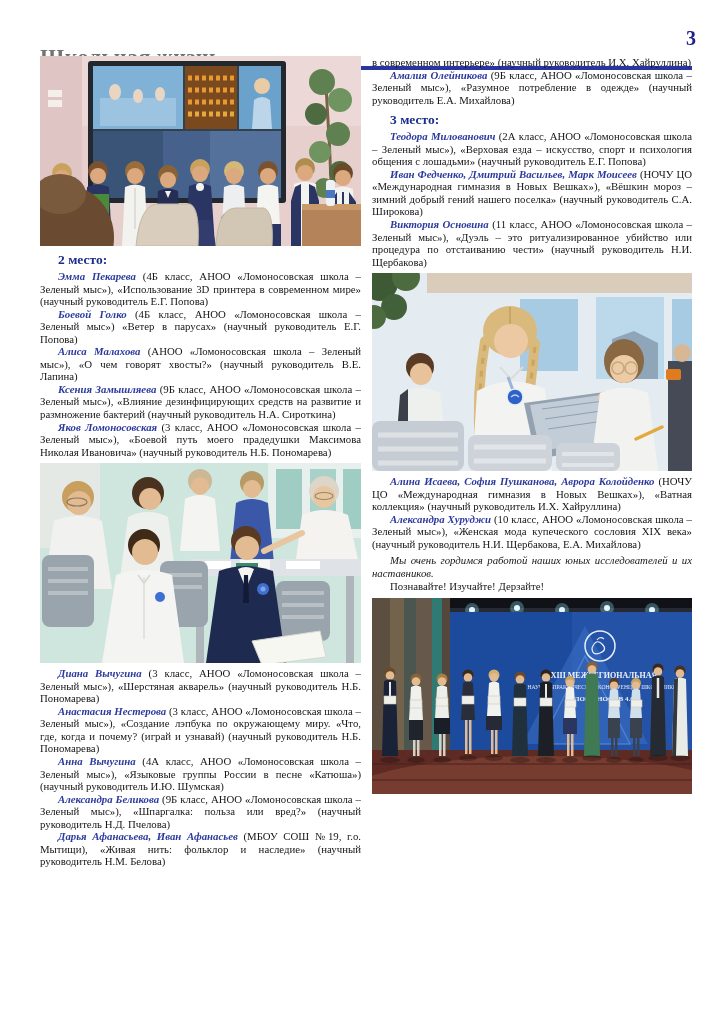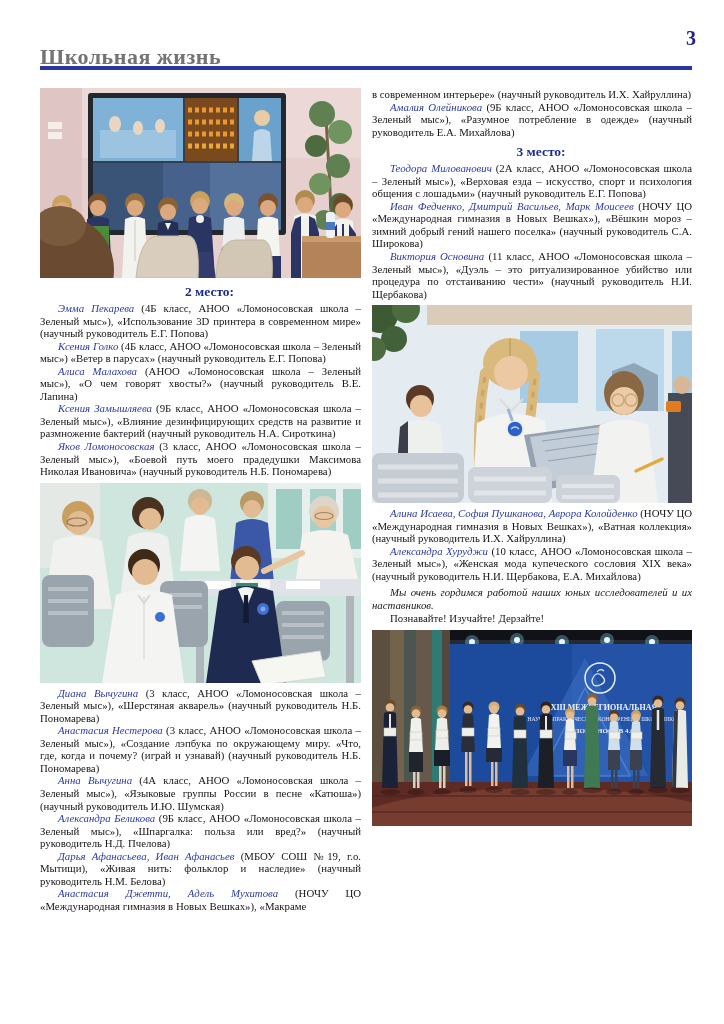--- a/index.html
+++ b/index.html
@@ -2,29 +2,29 @@
 <html><head>
 <meta charset="utf-8">
 <style>
   html,body { margin:0; padding:0; background:#ffffff; }
   .page { position:relative; width:724px; height:1024px; background:#ffffff; overflow:hidden;
           font-family:"Liberation Serif", serif; }
   .title { position:absolute; top:44px; left:40px; width:652px; text-align:left;
            font-size:22px; font-weight:bold; color:#737373; letter-spacing:0.5px; }
   .pagenum { position:absolute; top:27px; right:28px; font-size:20px; font-weight:bold; color:#21218b; }
   .rule { position:absolute; top:66px; left:40px; width:652px; height:4px; background:#2b35a2; }
-  .col { position:absolute; top:88px; width:321px; font-size:10.8px; line-height:12.55px;
+  .col { position:absolute; top:56px; width:321px; font-size:10.8px; line-height:12.55px;
          text-align:justify; color:#161616; }
   .col-left { left:40px; }
   .col-right { left:372px; width:320px; }
   .para { margin:0; text-indent:18px; }
   .cont { text-indent:0; }
-  .entry-name { font-weight:normal; font-style:italic; color:#2b3a9e; }
+  .entry-name { font-weight:bold; font-style:italic; color:#2b3a9e; }
   .place-heading { margin:6px 0 3px 0; font-size:13.5px; line-height:15px; color:#1b2c8c;
-                   font-weight:bold; text-indent:18px; text-align:center; }
+                   font-weight:bold; text-indent:18px; text-align:left; }
   .photo { display:block; line-height:0; }
   .photo svg { display:block; }
   .ph1 { margin:0 0 5px 0; }
   .ph2 { margin:5px 0 4px 0; }
   .ph3 { margin:5px 0 4px 0; }
   .ph4 { margin:6px 0 0 0; }
   .screen-line1 { font-family:"Liberation Serif", serif; font-weight:bold; }
   .screen-line2 { font-family:"Liberation Serif", serif; }
   .screen-line3 { font-family:"Liberation Serif", serif; font-weight:bold; }
 </style>
@@ -146,21 +146,21 @@
         <rect x="262" y="152" width="59" height="38" fill="#b5835a"></rect>
         <rect x="262" y="148" width="59" height="6" fill="#c99a6a"></rect>
         <rect x="286" y="124" width="9" height="26" rx="3" fill="#eef2f4"></rect>
         <rect x="286" y="134" width="9" height="8" fill="#4a78c0"></rect>
       </svg>
     </div>
 
     <h3 class="place-heading">2 место:</h3>
 
     <p class="para"><span class="entry-name">Эмма Пекарева</span><span> (4Б класс, АНОО «Ломоносовская школа – Зеленый мыс»), «Использование 3D принтера в современном мире» (научный руководитель Е.Г. Попова)</span></p>
-    <p class="para"><span class="entry-name">Ксения Голко</span><span> (4Б класс, АНОО «Ломоносовская школа – Зеленый мыс») «Ветер в парусах» (научный руководитель Е.Г. Попова)</span></p>
+    <p class="para"><span class="entry-name">Боевой Голко</span><span> (4Б класс, АНОО «Ломоносовская школа – Зеленый мыс») «Ветер в парусах» (научный руководитель Е.Г. Попова)</span></p>
     <p class="para"><span class="entry-name">Алиса Малахова</span><span> (АНОО «Ломоносовская школа – Зеленый мыс»), «О чем говорят хвосты?» (научный руководитель В.Е. Лапина)</span></p>
     <p class="para"><span class="entry-name">Ксения Замышляева</span><span> (9Б класс, АНОО «Ломоносовская школа – Зеленый мыс»), «Влияние дезинфицирующих средств на развитие и размножение бактерий (научный руководитель Н.А. Сироткина)</span></p>
     <p class="para"><span class="entry-name">Яков Ломоносовская</span><span> (3 класс, АНОО «Ломоносовская школа – Зеленый мыс»), «Боевой путь моего прадедушки Максимова Николая Ивановича» (научный руководитель Н.Б. Пономарева)</span></p>
 
     <div class="photo ph2">
       <svg width="321" height="200" viewBox="0 0 321 200" xmlns="http://www.w3.org/2000/svg">
         <rect width="321" height="200" fill="#cfe6df"></rect>
         <rect x="0" y="0" width="60" height="85" fill="#e4e9e6"></rect>
         <rect x="228" y="0" width="93" height="75" fill="#e8f0ee"></rect>
         <rect x="236" y="6" width="26" height="60" fill="#9fcdc4"></rect>
@@ -239,21 +239,20 @@
             <path d="M6,96 L74,86 L80,112 L16,120 Z" fill="#f7f7f2" stroke="#d8d8d0"></path>
           </g>
       </svg>
     </div>
 
     <p class="para"><span class="entry-name">Диана Вычугина</span><span> (3 класс, АНОО «Ломоносовская школа – Зеленый мыс»), «Шерстяная акварель» (научный руководитель Н.Б. Пономарева)</span></p>
     <p class="para"><span class="entry-name">Анастасия Нестерова</span><span> (3 класс, АНОО «Ломоносовская школа – Зеленый мыс»), «Создание лэпбука по окружающему миру. «Что, где, когда и почему? (играй и узнавай) (научный руководитель Н.Б. Пономарева)</span></p>
     <p class="para"><span class="entry-name">Анна Вычугина</span><span> (4А класс, АНОО «Ломоносовская школа – Зеленый мыс»), «Языковые группы России в песне «Катюша») (научный руководитель И.Ю. Шумская)</span></p>
     <p class="para"><span class="entry-name">Александра Беликова</span><span> (9Б класс, АНОО «Ломоносовская школа – Зеленый мыс»), «Шпаргалка: польза или вред?» (научный руководитель Н.Д. Пчелова)</span></p>
     <p class="para"><span class="entry-name">Дарья Афанасьева, Иван Афанасьев</span><span> (МБОУ СОШ №19, г.о. Мытищи), «Живая нить: фольклор и наследие» (научный руководитель Н.М. Белова)</span></p>
-    <p class="para"><span class="entry-name">Анастасия Джетти, Адель Мухитова</span><span> (НОЧУ ЦО «Международная гимназия в Новых Вешках»), «Макраме</span></p>
   </div>
 
   <div class="col col-right">
 
     <p class="para cont">в современном интерьере» (научный руководитель И.Х. Хайруллина)</p>
     <p class="para"><span class="entry-name">Амалия Олейникова</span><span> (9Б класс, АНОО «Ломоносовская школа – Зеленый мыс»), «Разумное потребление в одежде» (научный руководитель Е.А. Михайлова)</span></p>
 
     <h3 class="place-heading">3 место:</h3>
 
     <p class="para"><span class="entry-name">Теодора Милованович</span><span> (2А класс, АНОО «Ломоносовская школа – Зеленый мыс»), «Верховая езда – искусство, спорт и психология общения с лошадьми» (научный руководитель Е.Г. Попова)</span></p>

